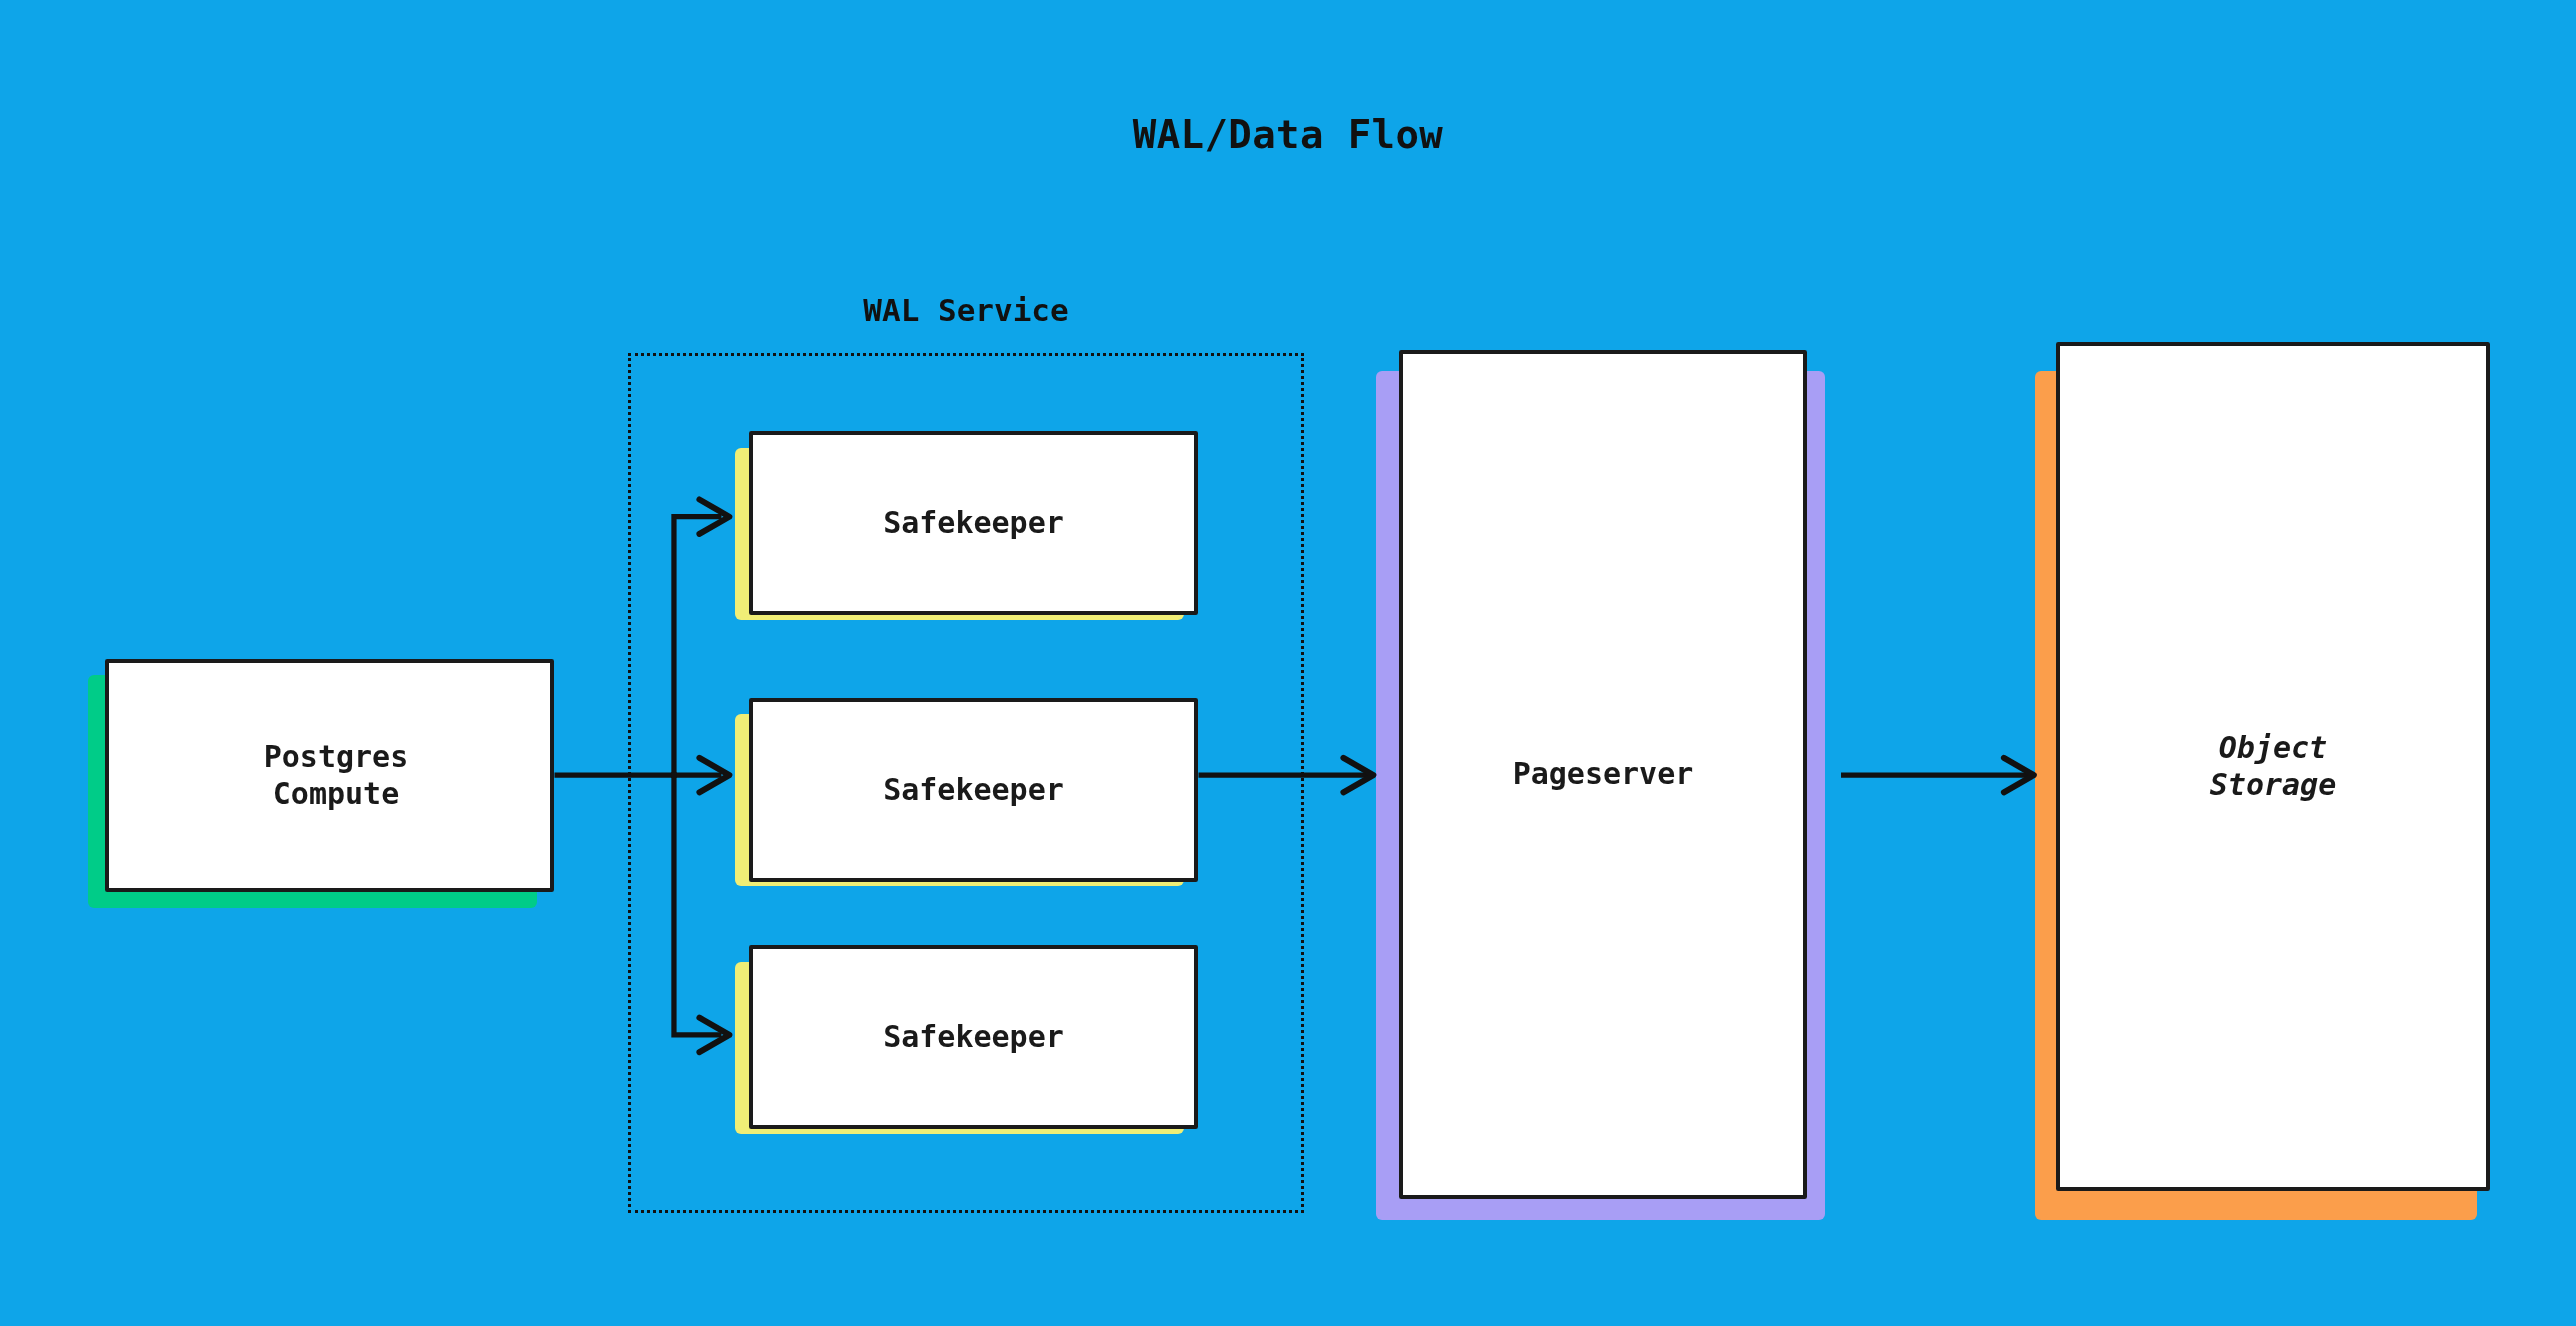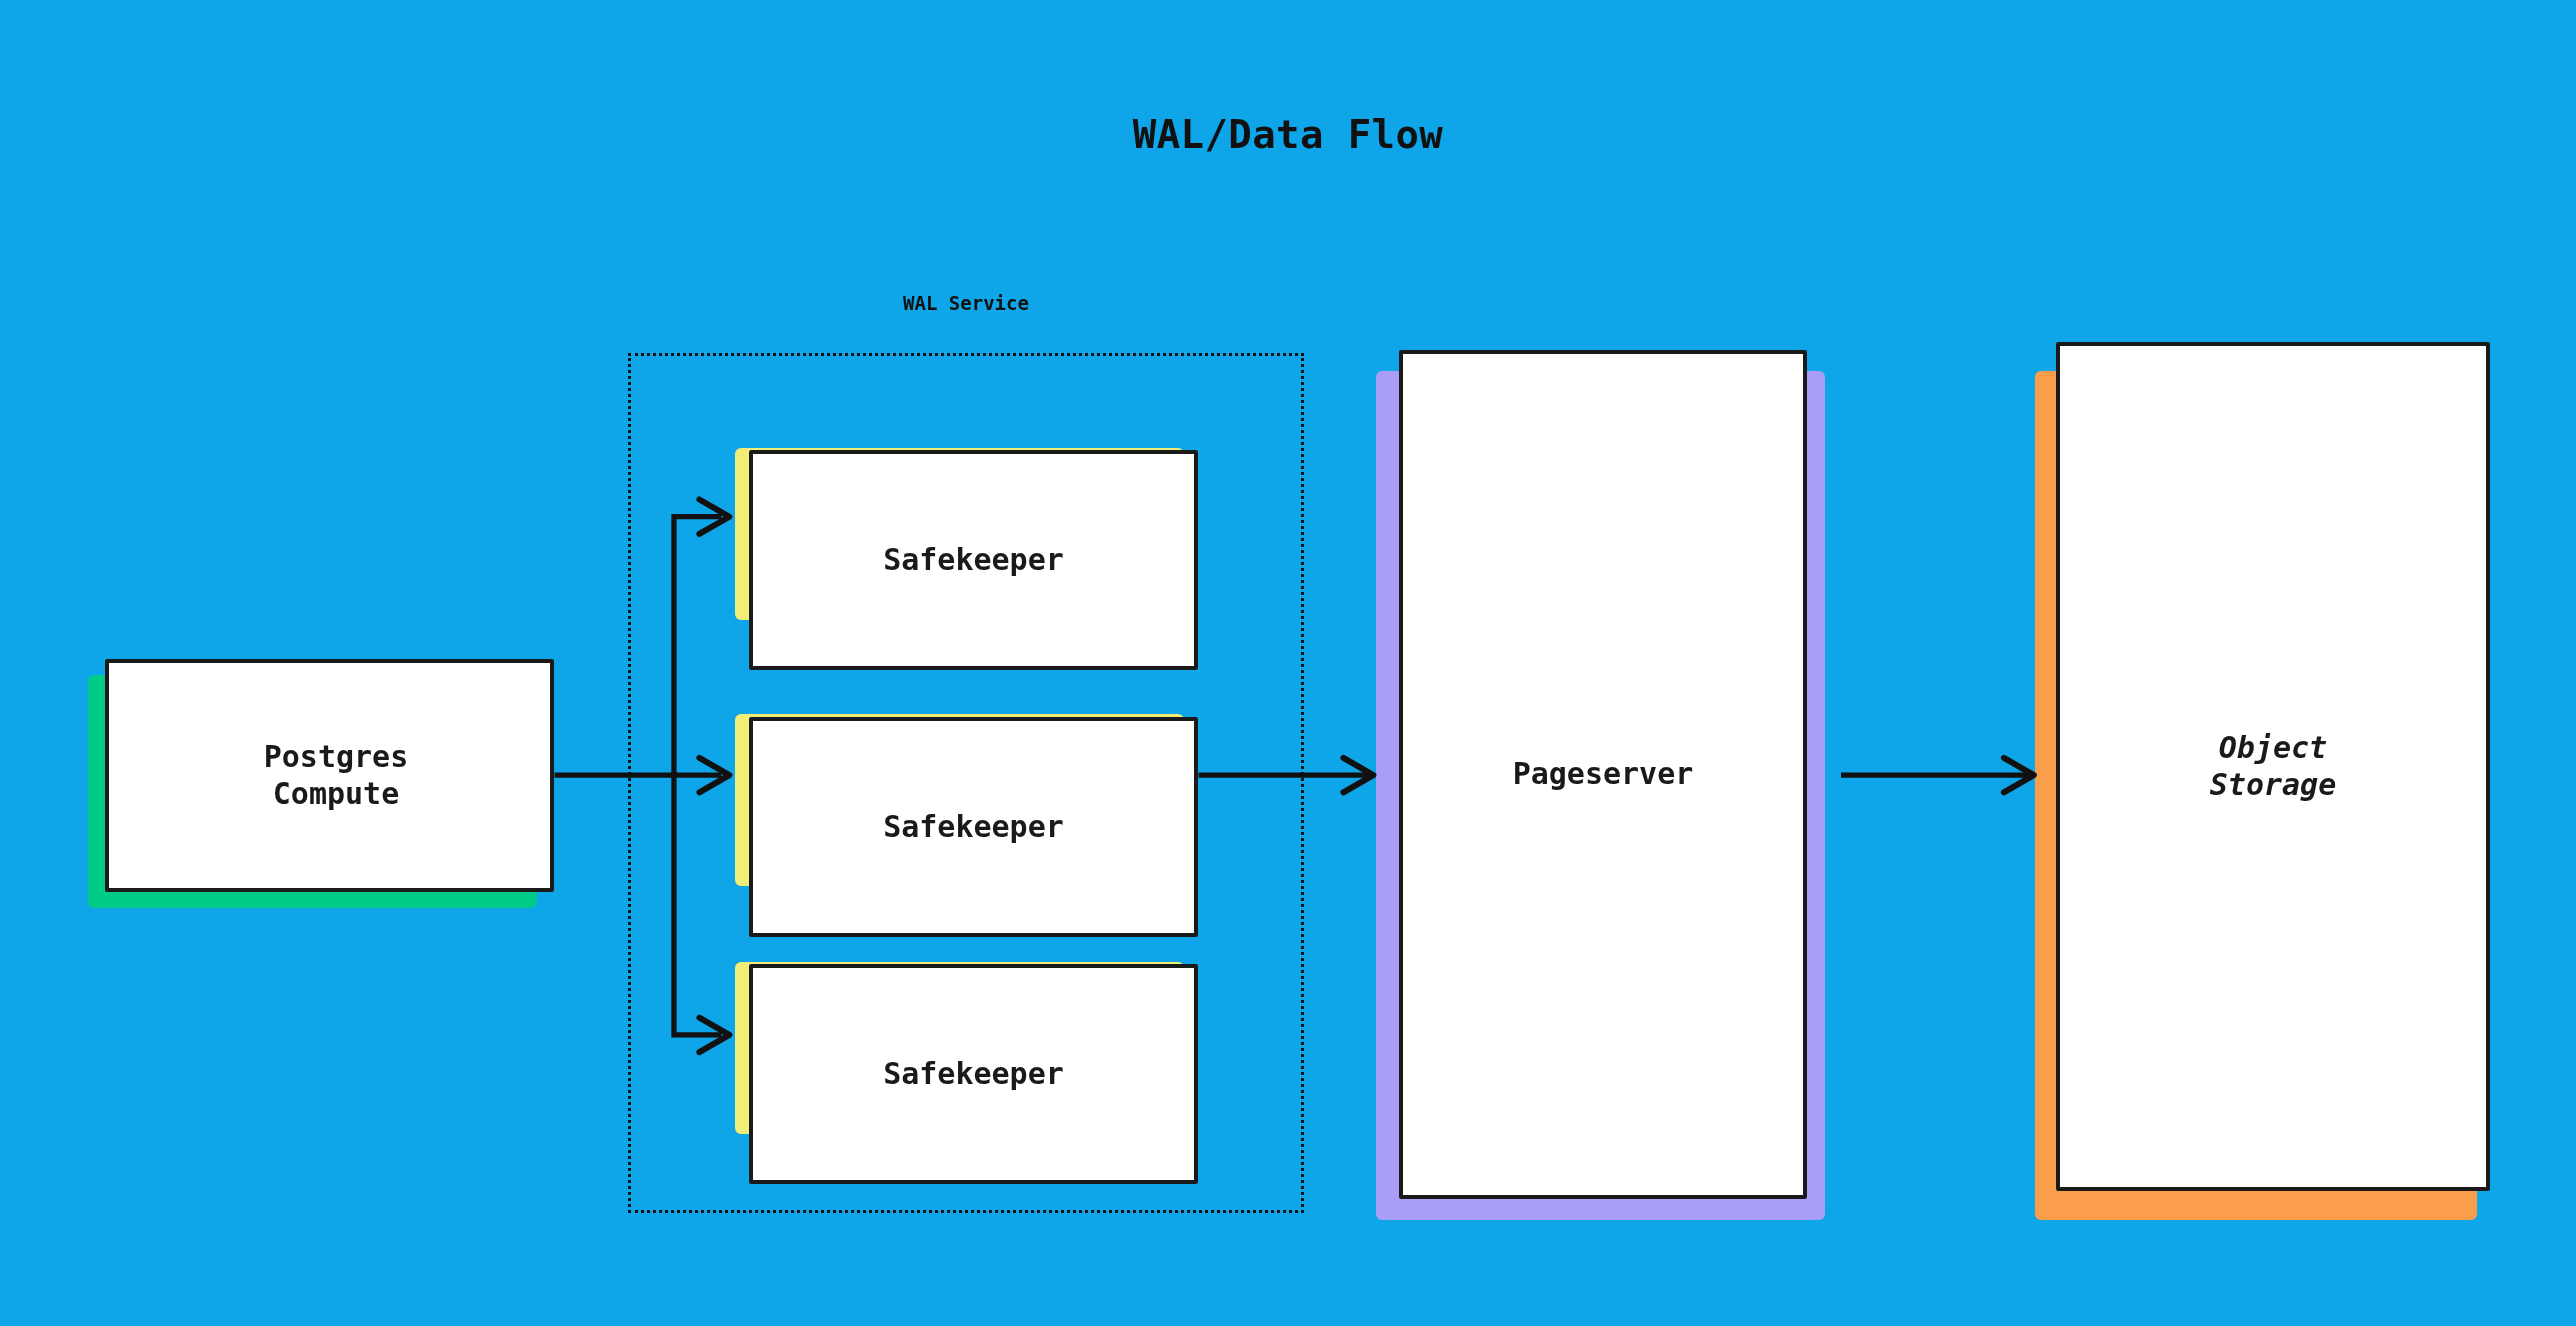--- a/index.html
+++ b/index.html
@@ -42,21 +42,21 @@
     border: 3.7px dotted #111111;
     box-sizing: border-box;
     background: transparent;
   }
   #cluster-wal-service-label {
     position: absolute;
     left: 628px;
     top: 292px;
     width: 676px;
     text-align: center;
-    font-size: 19px;
+    font-size: 31px;
     font-weight: bold;
     color: #111111;
     font-family: "DejaVu Sans Mono", "Liberation Mono", monospace;
   }
 
   
   .node {
     position: absolute;
     box-sizing: border-box;
     background: #ffffff;
@@ -95,22 +95,21 @@
     top: 675px;
     width: 449px;
     height: 233px;
     background: #00cc88;
   }
 
   
   .safekeeper-node {
     left: 749px;
     width: 449px;
-    height: 220px;
-    margin-top: 19px;
+    height: 184px;
   }
   .safekeeper-shadow {
     left: 735px;
     width: 449px;
     height: 172px;
     background: #f0ee76;
   }
   #node-safekeeper-1 { top: 431px; }
   #shadow-safekeeper-1 { top: 448px; }
   #node-safekeeper-2 { top: 698px; }

